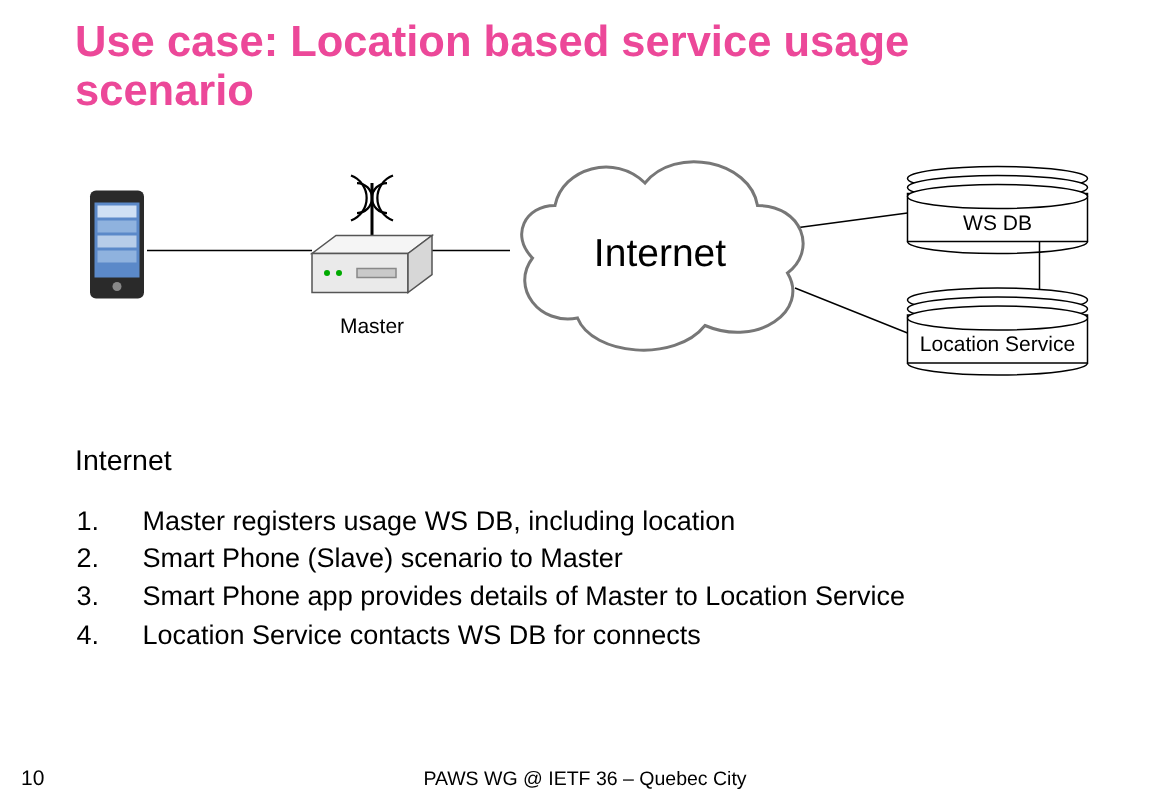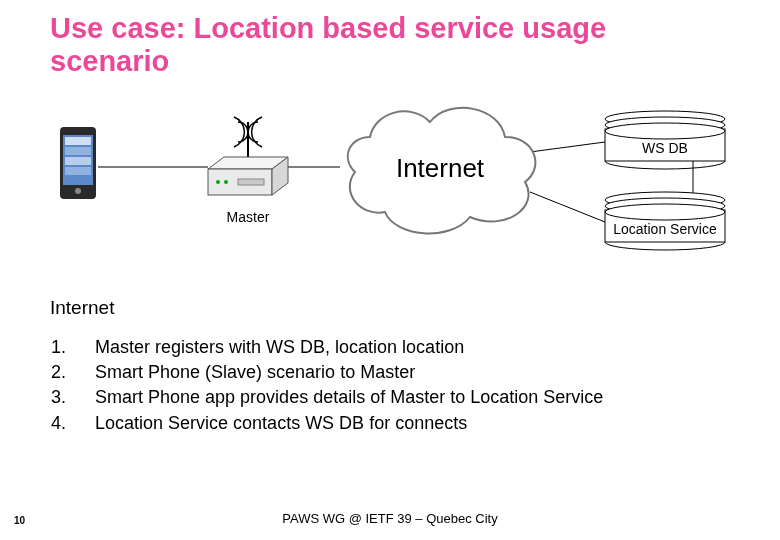--- a/index.html
+++ b/index.html
@@ -61,22 +61,22 @@
     left: 0;
     width: 780px;
     text-align: center;
     font-size: 13px;
     color: #000;
   }
   .pagenum {
     position: absolute;
     left: 14px;
     bottom: 14px;
-    font-size: 10px;
-    font-weight: bold;
+    font-size: 14px;
+    font-weight: normal;
     color: #000;
   }
 </style>
 </head>
 <body>
 
 <div class="slide">
 
   <div class="title">Use case: Location based service usage scenario</div>
 
@@ -154,33 +154,33 @@
 
     </svg>
   </div>
 
   <div class="scenarios-head">Internet</div>
 
   <table class="list">
     <tbody>
         <tr>
       <td class="num">1.</td>
-      <td>Master registers with WS DB, location location</td>
+      <td>Master registers usage WS DB, including location</td>
     </tr>
     <tr>
       <td class="num">2.</td>
       <td>Smart Phone (Slave) scenario to Master</td>
     </tr>
     <tr>
       <td class="num">3.</td>
       <td>Smart Phone app provides details of Master to Location Service</td>
     </tr>
     <tr>
       <td class="num">4.</td>
       <td>Location Service contacts WS DB for connects</td>
     </tr>
   </tbody>
     </table>
 
 </div>
 
 <div class="pagenum">10</div>
-<div class="footer">PAWS WG @ IETF 39 – Quebec City</div>
+<div class="footer">PAWS WG @ IETF 36 – Quebec City</div>
 
 </body></html>

